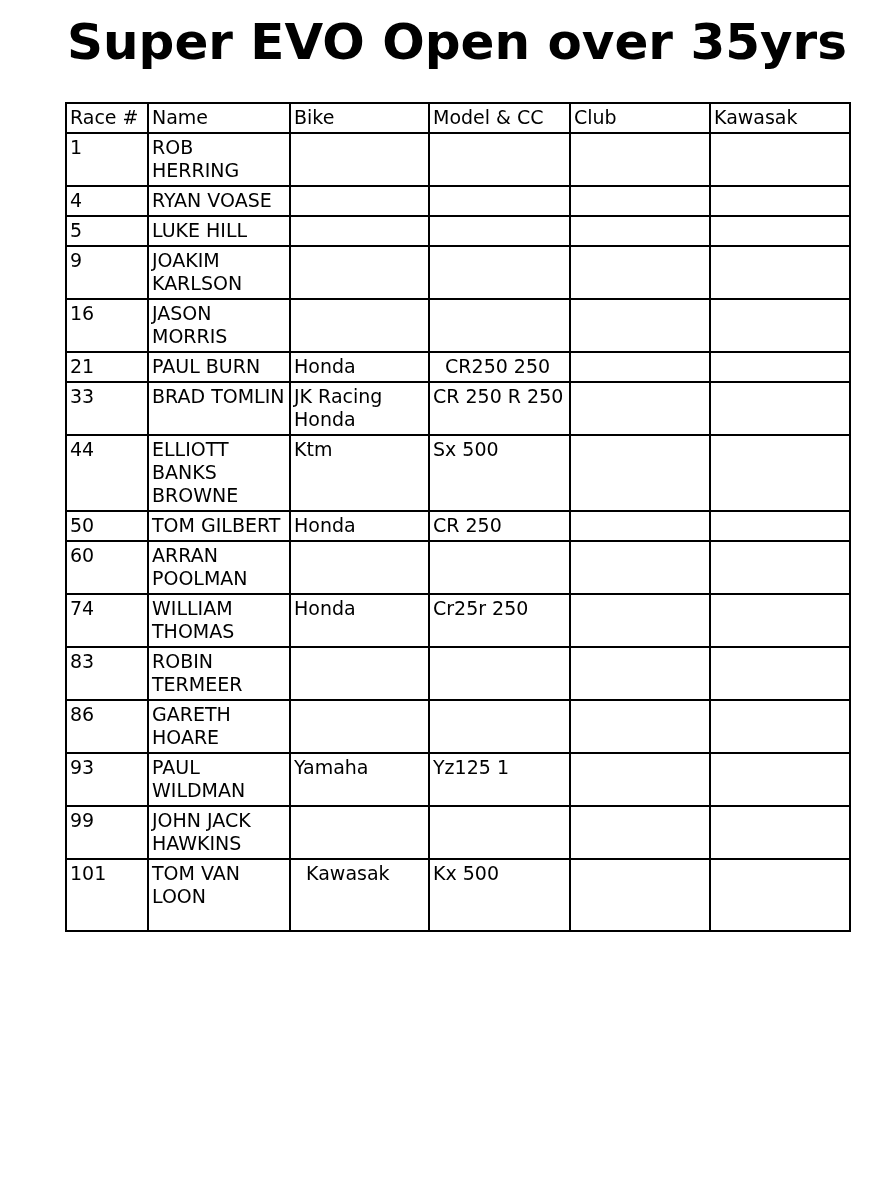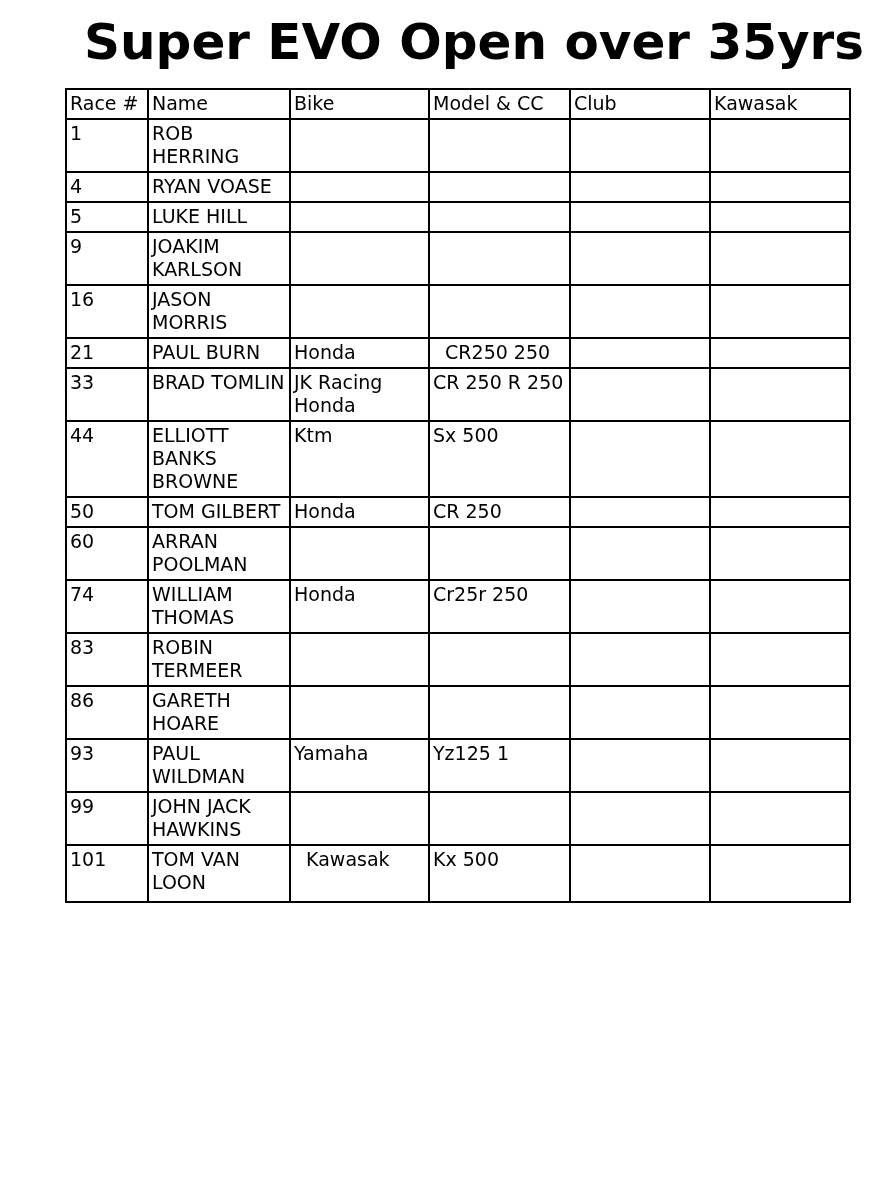--- a/index.html
+++ b/index.html
@@ -11,53 +11,53 @@
   }
   .page {
     width: 872px;
     height: 1200px;
     background: #ffffff;
     box-sizing: border-box;
     padding: 14px 0 0 65px;
     overflow: hidden;
   }
   h1.title {
-    margin: 0 0 0 19px;
+    margin: 0 0 0 2px;
     font-size: 50px;
     font-weight: bold;
     line-height: 1.12;
     letter-spacing: 0px;
     white-space: nowrap;
   }
   table.riders {
     border-collapse: collapse;
     table-layout: fixed;
     width: 784px;
-    margin-top: 18px;
+    margin-top: 32px;
   }
   col.c-race    { width: 82px; }
   col.c-name    { width: 142px; }
   col.c-bike    { width: 139px; }
   col.c-model   { width: 141px; }
   col.c-club    { width: 140px; }
   col.c-sponsor { width: 140px; }
   table.riders th,
   table.riders td {
     border: 2px solid #000000;
     font-size: 19px;
     font-weight: normal;
     line-height: 23px;
     text-align: left;
     vertical-align: top;
     padding: 2px 3px 3px 3px;
     white-space: pre-wrap;
     overflow: hidden;
   }
   table.riders tbody tr:last-child td {
-    padding-bottom: 7px;
+    padding-bottom: 22px;
   }
 </style>
 </head>
 <body>
 
 <div class="page">
   <h1 class="title">Super EVO Open over 35yrs</h1>
 
   <table class="riders">
     <colgroup>

